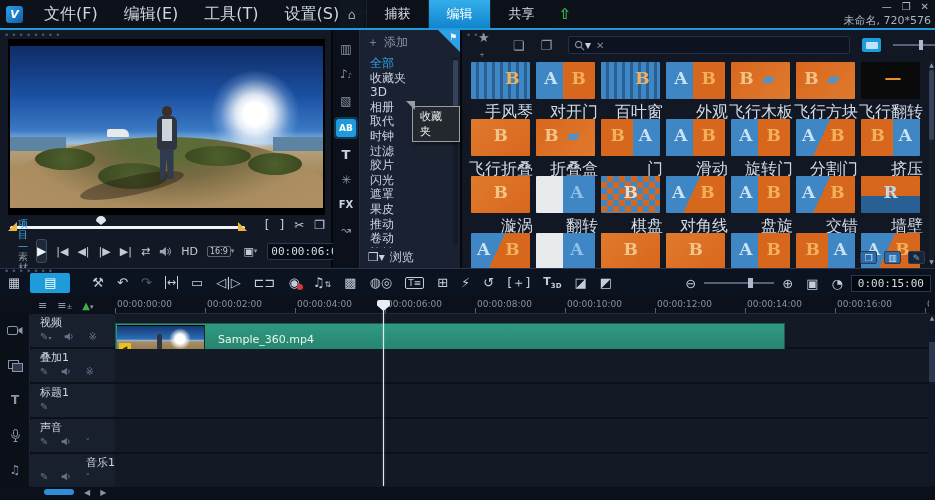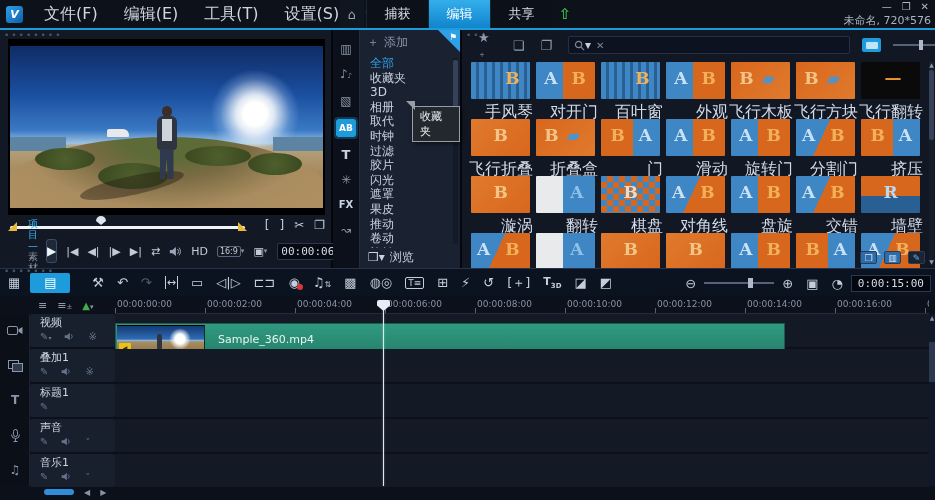--- a/index.html
+++ b/index.html
@@ -42,21 +42,21 @@
 #p-legs{position:absolute;left:6px;top:43px;width:14px;height:30px;background:#303a4e;clip-path:polygon(0 0,100% 0,100% 100%,60% 100%,50% 30%,40% 100%,0 100%)}
 #bldg{position:absolute;left:31%;top:51.5%;width:22px;height:8px;background:#e8e9ea;border-radius:2px 6px 1px 1px}
 #scrubrow{position:absolute;left:0;top:188px;width:333px;height:16px}
 #scrubbar{position:absolute;left:10px;top:8px;width:235px;height:3px;background:#f0f3f7;border-radius:2px}
 .trimhandle{position:absolute;top:4px;width:0;height:0;border-style:solid}
 #trim-l{left:8px;border-width:0 0 9px 9px;border-color:transparent transparent #e8b83c transparent}
 #trim-r{left:238px;border-width:9px 0 0 9px;border-color:transparent transparent transparent #e8b83c}
 #scrub-head{position:absolute;left:96px;top:-2px;width:10px;height:9px;background:#dfe5ec;border-radius:5px 5px 2px 2px;clip-path:polygon(0 0,100% 0,100% 55%,50% 100%,0 55%)}
 #trim-icons{position:absolute;right:8px;top:0;display:flex;gap:10px;color:#c2ccd9;font-size:12px}
 #transport{position:absolute;left:0;top:206px;width:333px;height:30px;display:flex;align-items:center}
-#mode-stack{margin-left:28px;line-height:11px;font-size:10px;text-align:right}
+#mode-stack{margin-left:18px;line-height:11px;font-size:10px;text-align:right}
 #mode-project{color:#3bb0f2}
 #mode-clip{color:#8b96a6}
 #play-btn{width:24px;height:24px;margin-left:8px;background:#1d2838;border:1px solid #3c4c64;border-radius:3px;color:#eef3f8;display:flex;align-items:center;justify-content:center;font-size:12px}
 .tbtn{color:#c2ccd9;font-size:11px;margin-left:9px;white-space:nowrap}
 .aspect-box{border:1px solid #5a6activ678;border:1px solid #5a6678;border-radius:2px;font-size:8px;padding:0 2px;color:#c2ccd9}
 .mini-caret{font-size:7px;color:#8a96a8}
 #pv-timecode{margin-left:10px;background:#060a12;border:1px solid #2a3750;border-radius:2px;padding:1px 3px;font-family:"DejaVu Sans Mono","Liberation Mono",monospace;font-size:11px;color:#d4deea;display:flex;align-items:center}
 #pv-spin{display:inline-flex;flex-direction:column;font-size:6px;line-height:5px;color:#93a0b4;margin-left:3px}
 
 
@@ -639,21 +639,21 @@
             <span>✎</span>
             <span class="spk">
               <svg width="11" height="9" viewBox="0 0 16 13">
                 <path d="M1 4.5v4h3.2L8.5 12V1L4.2 4.5H1z" fill="#66738a"></path>
                 <path d="M10.5 3.5a4.2 4.2 0 010 6" fill="none" stroke="#66738a" stroke-width="1.4"></path>
               </svg>
             </span>
             <span style="font-size:9px">˅</span>
           </div>
         </div>
-        <div class="hdr-row" style="top: 140px;">
+        <div class="hdr-row" style="top: 140px; text-align: right;">
           <div class="hdr-label">音乐1</div>
           <div class="hdr-icons">
             <span>✎</span>
             <span class="spk">
               <svg width="11" height="9" viewBox="0 0 16 13">
                 <path d="M1 4.5v4h3.2L8.5 12V1L4.2 4.5H1z" fill="#66738a"></path>
                 <path d="M10.5 3.5a4.2 4.2 0 010 6" fill="none" stroke="#66738a" stroke-width="1.4"></path>
               </svg>
             </span>
             <span style="font-size:9px">˅</span>

